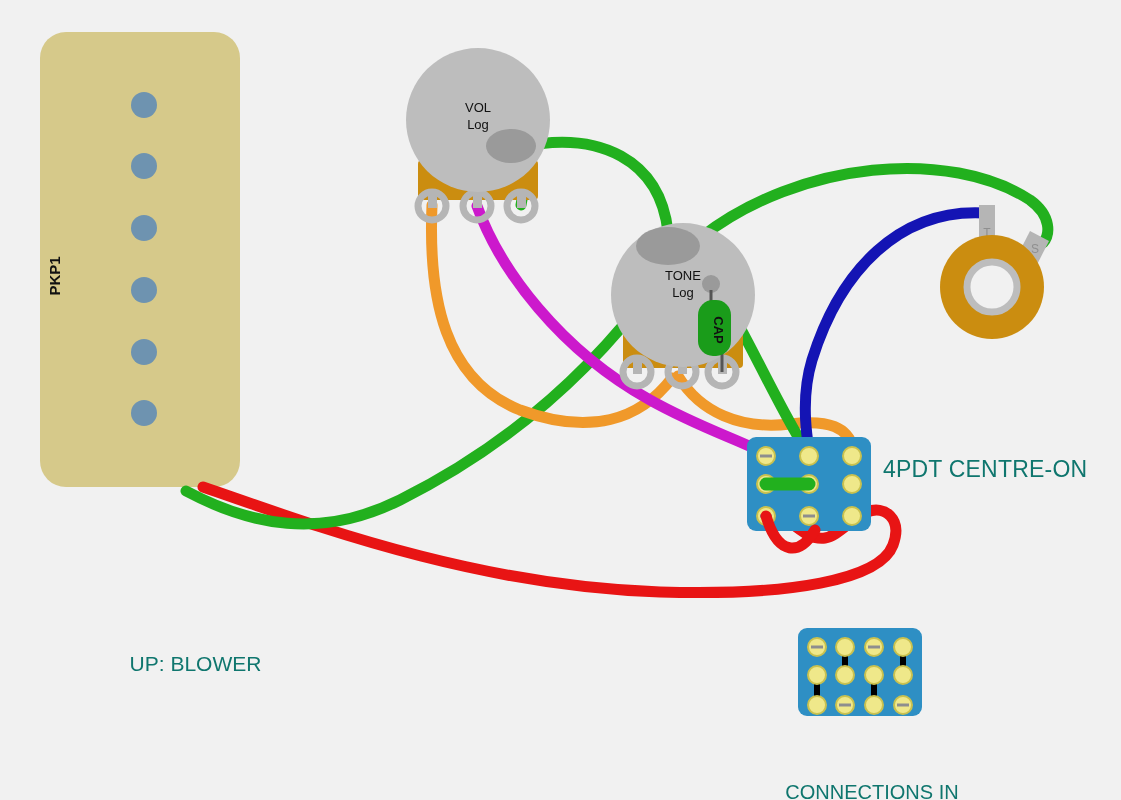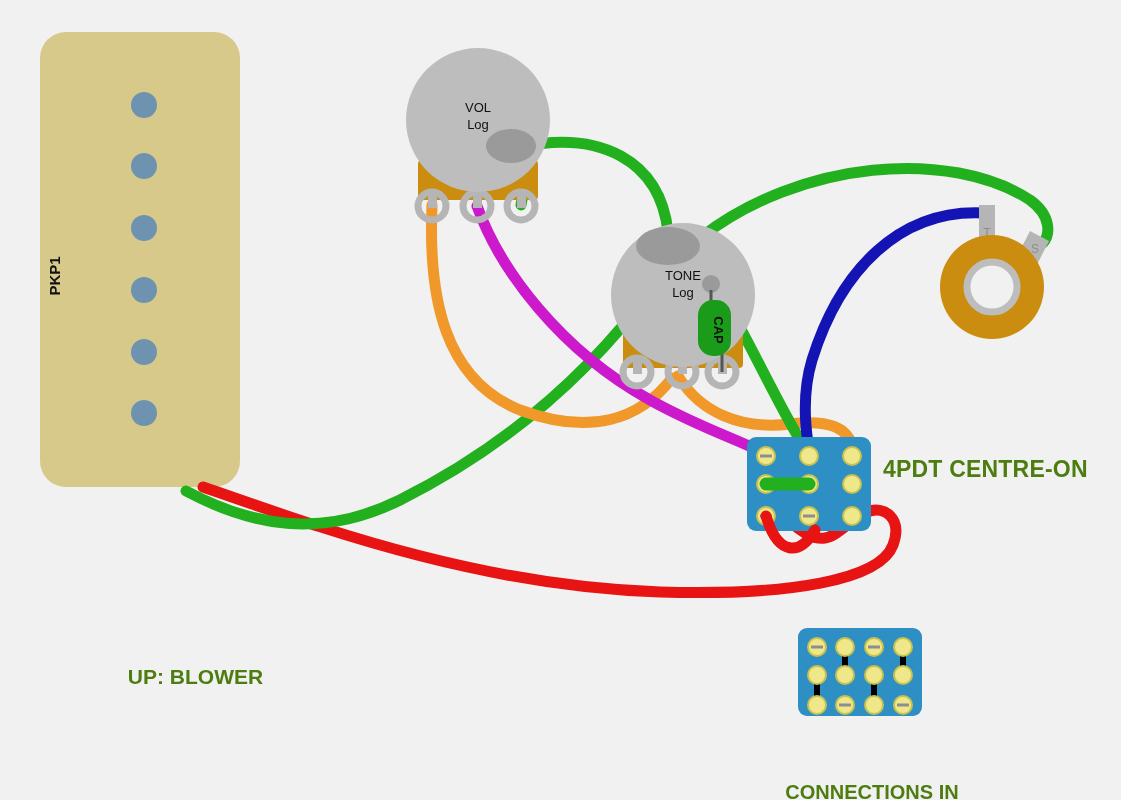--- a/index.html
+++ b/index.html
@@ -8,37 +8,36 @@
     background:#f1f1f1;
     font-family:"Liberation Sans", sans-serif;
     overflow:hidden;
     position:relative;
   }
   #stage{position:absolute;left:0;top:0;width:1121px;height:800px;}
   svg#diagram{position:absolute;left:0;top:0;width:1121px;height:800px;display:block;}
   .lbl{
     position:absolute;
     font-family:"Liberation Sans", sans-serif;
-    color:#4d7c0f;
+    color:#0f766e;
     white-space:pre;
     line-height:1.18;
-    font-weight:bold;
   }
   #switch-label{
     left:883px;top:456px;
     font-size:23px;
     letter-spacing:0.2px;
   }
   #legend{
     left:88px;top:596px;
     font-size:21px;
     text-align:center;
     width:215px;
   }
-  #legend div{margin:17px;padding:0;line-height:1.38;text-align:center;}
+  #legend div{margin:4px;padding:0;line-height:1.38;text-align:center;}
   #centre-caption{
     left:782px;top:726px;
     font-size:20px;
     text-align:center;
     width:180px;
     line-height:1.32;
   }
   #centre-caption div{margin:0;padding:0;}
 </style>
 </head>

